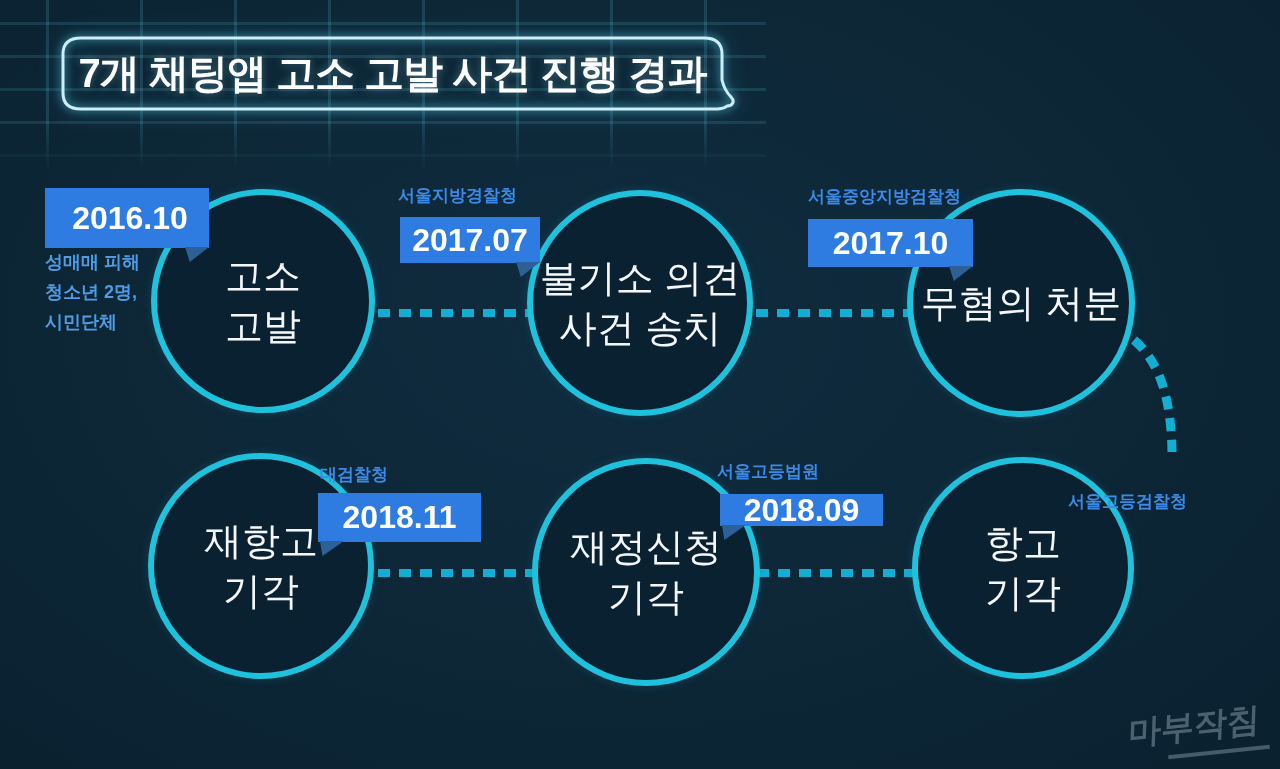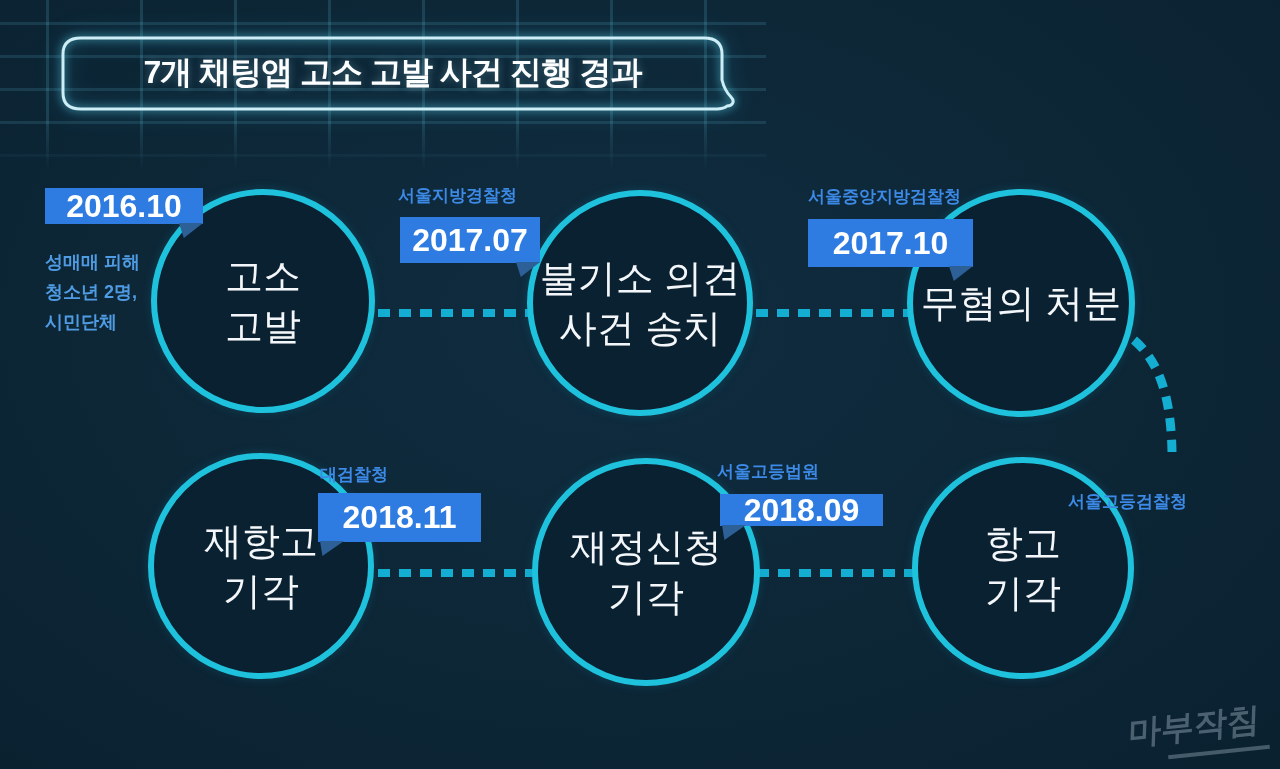--- a/index.html
+++ b/index.html
@@ -16,21 +16,21 @@
       repeating-linear-gradient(180deg, transparent 0 22px, rgba(110,215,240,.14) 22px 25px, transparent 25px 33px);
     -webkit-mask-image:linear-gradient(180deg,#000 0 120px,transparent 172px);
     mask-image:linear-gradient(180deg,#000 0 120px,transparent 172px);
   }
   
   .bubble-svg{position:absolute;left:0;top:0;z-index:5;
     filter:drop-shadow(0 0 4px rgba(96,214,240,.85)) drop-shadow(0 0 11px rgba(40,170,210,.45));}
   .title{
     position:absolute;left:63px;top:37px;width:659px;height:72px;z-index:6;
     display:flex;align-items:center;justify-content:center;
-    color:#fdfeff;font-size:32px;font-weight:bold;letter-spacing:-1px;
+    color:#fdfeff;font-size:40px;font-weight:bold;letter-spacing:-1px;
     text-shadow:0 0 9px rgba(170,235,255,.35);
     text-align:center;
   }
   
   .circle{
     position:absolute;box-sizing:border-box;border-radius:50%;
     border:6px solid #1fc2dd;background:#0a2132;z-index:3;
     display:flex;align-items:center;justify-content:center;
     box-shadow:0 0 10px rgba(20,140,170,.25);
   }
@@ -48,21 +48,21 @@
   .org3{left:808px;top:185px;}
   .org4{left:320px;top:463px;}
   .org5{left:717px;top:460px;}
   .org6{left:1068px;top:462px;margin-top:28px;}
   
   .badge{
     position:absolute;z-index:4;background:#2e7ce2;
     display:flex;align-items:center;justify-content:center;
   }
   .badge-date{color:#ffffff;font-size:32px;font-weight:bold;letter-spacing:0;}
-  .b1{left:45px;top:188px;width:158px;height:36px;}
+  .b1{left:45px;top:188px;width:158px;height:60px;padding-left:6px;}
   .b2{left:400px;top:217px;width:140px;height:46px;}
   .b3{left:808px;top:212px;width:165px;height:48px;margin-top:7px;}
   .b4{left:318px;top:493px;width:163px;height:49px;}
   .b5{left:720px;top:494px;width:163px;height:32px;}
   .b6{left:1073px;top:495px;width:164px;height:50px;}
   .tail{position:absolute;bottom:-14px;width:24px;height:15px;background:#2d6096;}
   .tail-r{right:0;clip-path:polygon(0 0,100% 0,20% 100%);}
   .tail-l{left:2px;clip-path:polygon(0 0,100% 0,10% 100%);}
   
   .note{

